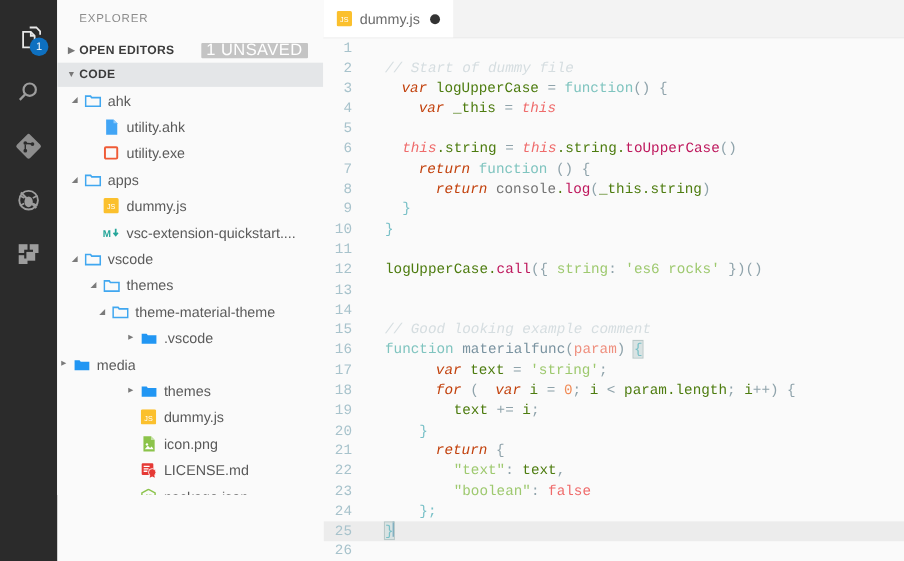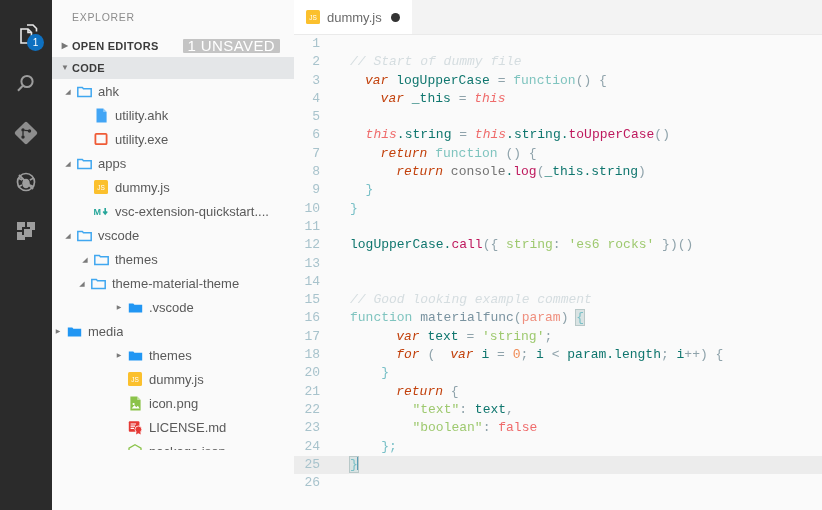--- a/index.html
+++ b/index.html
@@ -195,21 +195,21 @@
     padding-left: 14px;
     color: #7f8c93;
   }
 
   
   .t-comment { color: #d5dde0; font-style: italic; }
   .t-key     { color: #c2410c; font-style: italic; margin-left: 15px; }
   .t-this    { color: #ef6b6b; font-style: italic; }
   .t-fn      { color: #7fc4bf; }
   .t-fnname  { color: #7a93a0; }
-  .t-ident   { color: #0f766e; }
+  .t-ident   { color: #4d7c0f; }
   .t-str     { color: #9ec96f; }
   .t-num     { color: #f08b56; }
   .t-punct   { color: #8fa3ab; }
   .t-obj     { color: #737373; }
   .t-prop    { color: #9ec96f; }
   .t-param   { color: #ef8f7e; }
   .t-bool    { color: #ef6b6b; }
   .t-brace   { color: #79c0c7; }
   .t-meth    { color: #be185d; }
   .bracket-match {
@@ -370,21 +370,21 @@
         </div>
         <div class="tree-row" style="padding-left: 27px;">
           <span class="tw">◢</span>
           <span class="ic">
             <svg width="15" height="13" viewBox="0 0 15 13">
               <path d="M0.8 2.4 H5.3 L6.4 3.8 H14.2 V11.6 H0.8 Z" fill="none" stroke="#40a7f0" stroke-width="1.5"></path>
             </svg>
           </span>
           <span class="lbl">themes</span>
         </div>
-        <div class="tree-row" style="padding-left: 24px;">
+        <div class="tree-row" style="padding-left: 35px;">
           <span class="tw">◢</span>
           <span class="ic">
             <svg width="15" height="13" viewBox="0 0 15 13">
               <path d="M0.8 2.4 H5.3 L6.4 3.8 H14.2 V11.6 H0.8 Z" fill="none" stroke="#40a7f0" stroke-width="1.5"></path>
             </svg>
           </span>
           <span class="lbl">theme-material-theme</span>
         </div>
         <div class="tree-row" style="padding-left: 61px;">
           <span class="tw" style="font-size: 6px;">▶</span>
@@ -496,20 +496,21 @@
         <div class="code-line"><span class="ln">9</span><span class="code-text"><span class="t-ident">  </span><span class="t-brace">}</span></span></div>
         <div class="code-line"><span class="ln">10</span><span class="code-text"><span class="t-brace">}</span></span></div>
         <div class="code-line"><span class="ln">11</span><span class="code-text"></span></div>
         <div class="code-line"><span class="ln">12</span><span class="code-text"><span class="t-ident">logUpperCase.</span><span class="t-meth">call</span><span class="t-punct">({ </span><span class="t-prop">string</span><span class="t-punct">: </span><span class="t-str">'es6 rocks'</span><span class="t-punct"> })()</span></span></div>
         <div class="code-line"><span class="ln">13</span><span class="code-text"></span></div>
         <div class="code-line"><span class="ln">14</span><span class="code-text"></span></div>
         <div class="code-line"><span class="ln">15</span><span class="code-text"><span class="t-comment">// Good looking example comment</span></span></div>
         <div class="code-line"><span class="ln">16</span><span class="code-text"><span class="t-fn">function </span><span class="t-fnname">materialfunc</span><span class="t-punct">(</span><span class="t-param">param</span><span class="t-punct">) </span><span class="t-brace bracket-match">{</span></span></div>
         <div class="code-line"><span class="ln">17</span><span class="code-text"><span class="t-ident">    </span><span class="t-key">var</span><span class="t-ident"> text </span><span class="t-punct">= </span><span class="t-str">'string'</span><span class="t-punct">;</span></span></div>
         <div class="code-line"><span class="ln">18</span><span class="code-text"><span class="t-ident">    </span><span class="t-key">for </span><span class="t-punct">(</span><span class="t-key">var</span><span class="t-ident"> i </span><span class="t-punct">= </span><span class="t-num">0</span><span class="t-punct">; </span><span class="t-ident">i </span><span class="t-punct">&lt; </span><span class="t-ident">param.length</span><span class="t-punct">; </span><span class="t-ident">i</span><span class="t-punct">++) {</span></span></div>
+        <div class="code-line"><span class="ln">19</span><span class="code-text"><span class="t-ident">        </span><span class="t-ident">text </span><span class="t-punct">+= </span><span class="t-ident">i</span><span class="t-punct">;</span></span></div>
         <div class="code-line"><span class="ln">20</span><span class="code-text"><span class="t-ident">    </span><span class="t-brace">}</span></span></div>
         <div class="code-line"><span class="ln">21</span><span class="code-text"><span class="t-ident">    </span><span class="t-key">return </span><span class="t-punct">{</span></span></div>
         <div class="code-line"><span class="ln">22</span><span class="code-text"><span class="t-ident">        </span><span class="t-prop">"text"</span><span class="t-punct">: </span><span class="t-ident">text</span><span class="t-punct">,</span></span></div>
         <div class="code-line"><span class="ln">23</span><span class="code-text"><span class="t-ident">        </span><span class="t-prop">"boolean"</span><span class="t-punct">: </span><span class="t-bool">false</span></span></div>
         <div class="code-line"><span class="ln">24</span><span class="code-text"><span class="t-ident">    </span><span class="t-brace">};</span></span></div>
         <div class="code-line current"><span class="ln">25</span><span class="code-text"><span class="t-brace bracket-match">}</span><span class="cursor"></span></span></div>
         <div class="code-line"><span class="ln">26</span><span class="code-text"></span></div>
       </div>
   </div>
 </div>

